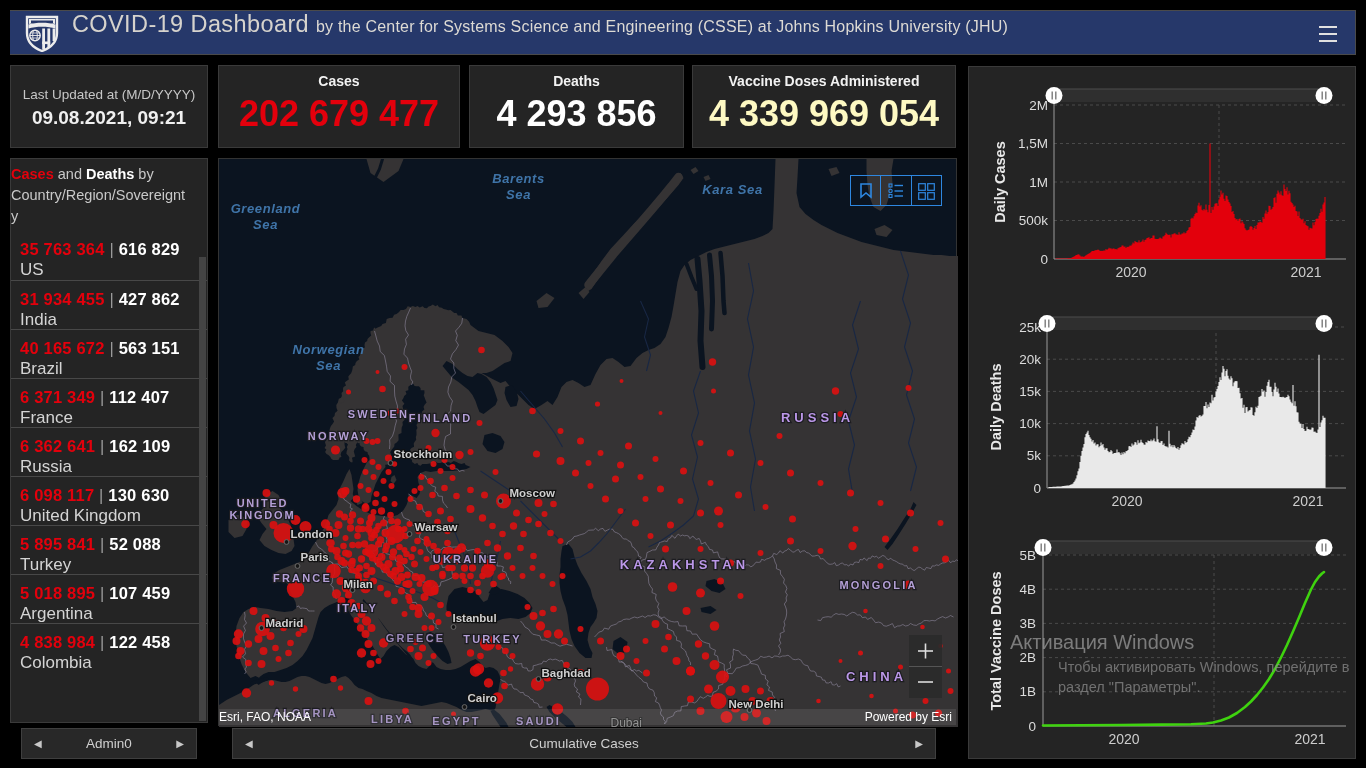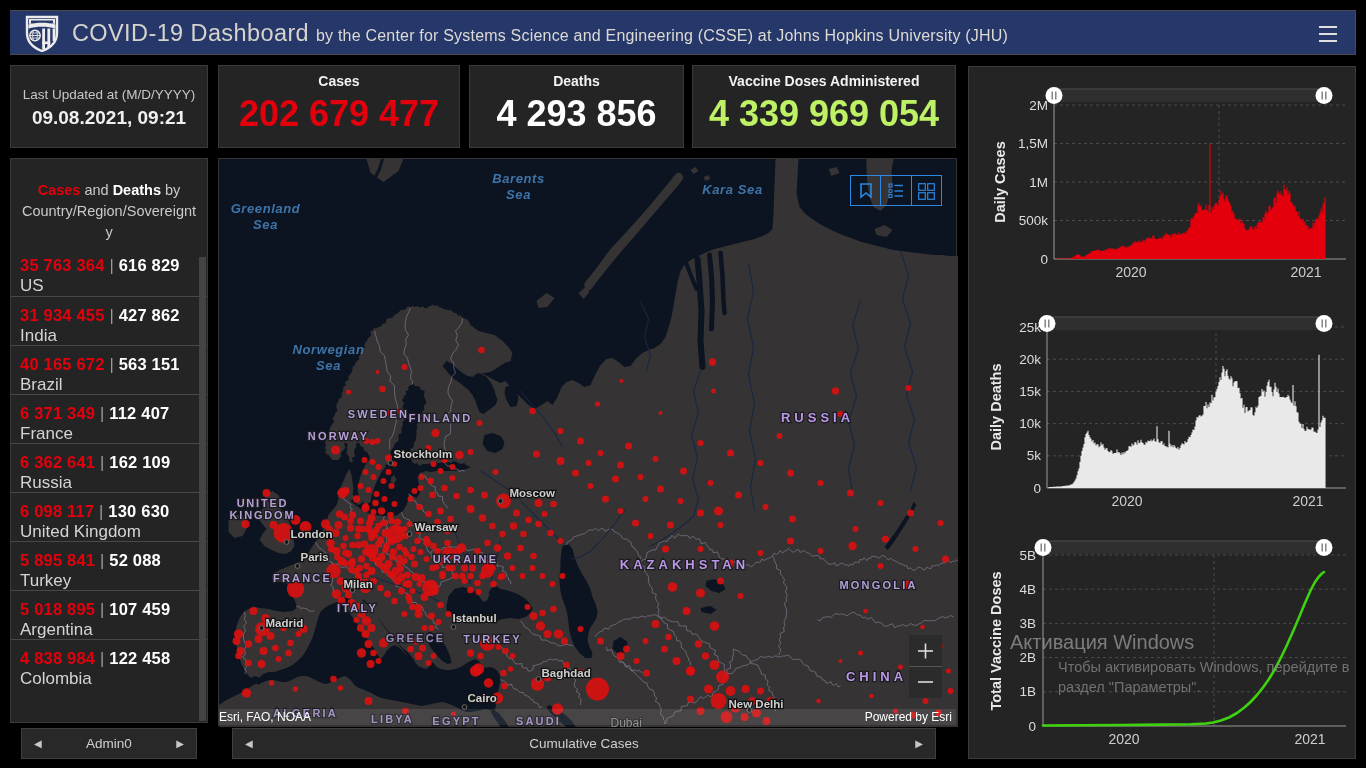--- a/index.html
+++ b/index.html
@@ -1,26 +1,26 @@
 <!DOCTYPE html>
 <html><head><meta charset="utf-8"><title>COVID-19 Dashboard</title>
 <style>
 *{margin:0;padding:0;box-sizing:border-box}
 html,body{width:1366px;height:768px;background:#000;overflow:hidden;font-family:"Liberation Sans",sans-serif}
 .abs{position:absolute}
 #header{position:absolute;left:10px;top:10px;width:1346px;height:45px;background:#26386a;border:1px solid #4a4a4a;border-left:none}
-#htitle{position:absolute;left:62px;top:9px;color:#d6d3cd;font-size:23.5px;letter-spacing:0.4px;white-space:nowrap}
+#htitle{position:absolute;left:62px;top:0;color:#d6d3cd;font-size:23.5px;letter-spacing:0.4px;white-space:nowrap}
 #hsub{color:#dddad4;font-size:16px;letter-spacing:0.2px}
 .panel{position:absolute;background:#242424;border:1px solid #3a3a3a}
 .ptitle{text-align:center;color:#f2f2f2;font-size:14px;font-weight:bold;margin-top:7px}
 .pnum{text-align:center;font-weight:bold;font-size:36px;margin-top:4px}
-.red{color:#e3000c} .white{color:#fff} .green{color:#bef264}
+.red{color:#e3000c} .white{color:#fff} .green{color:#fef9c3}
 #lu1{text-align:center;color:#c7c7c7;font-size:13.5px;margin-top:21px}
 #lu2{text-align:center;color:#f0f0f0;font-size:19px;font-weight:bold;margin-top:5px}
-#listtitle{padding-top:21px;text-align:center;font-size:14.5px;line-height:21px;color:#c9c9c9}
+#listtitle{padding-top:5px;text-align:left;font-size:14.5px;line-height:21px;color:#c9c9c9}
 #listtitle .red{font-weight:bold} #listtitle b{color:#fff}
 .row{height:49px;padding:9px 0 0 9px}
 .rnum{font-size:16.5px;font-weight:bold;letter-spacing:0.2px}
 .rc{color:#e3000c} .sep{color:#9a9a9a;font-weight:normal} .rd{color:#fff}
 .rname{color:#d4d4d4;font-size:17px;margin-top:1px}
 .bbar{position:absolute;background:#282828;border:1px solid #3f3f3f;color:#cfcfcf;font-size:13.5px;text-align:center;line-height:29px}
 .arr{position:absolute;top:0;font-size:10px;color:#c8c8c8}
 #mapattr{position:absolute;left:0;bottom:0;width:100%;height:16px;background:rgba(255,255,255,0.09);color:#fff;font-size:12px;line-height:16px}
 svg text.cn{fill:#b49fd6;font-size:11px;font-weight:bold;letter-spacing:2.2px;paint-order:stroke;stroke:#1c1c20;stroke-width:2.5px}
 svg text.cng{fill:#9d8abc;font-size:11px;font-weight:bold;letter-spacing:2.2px;paint-order:stroke;stroke:#1c1c20;stroke-width:2.5px}

